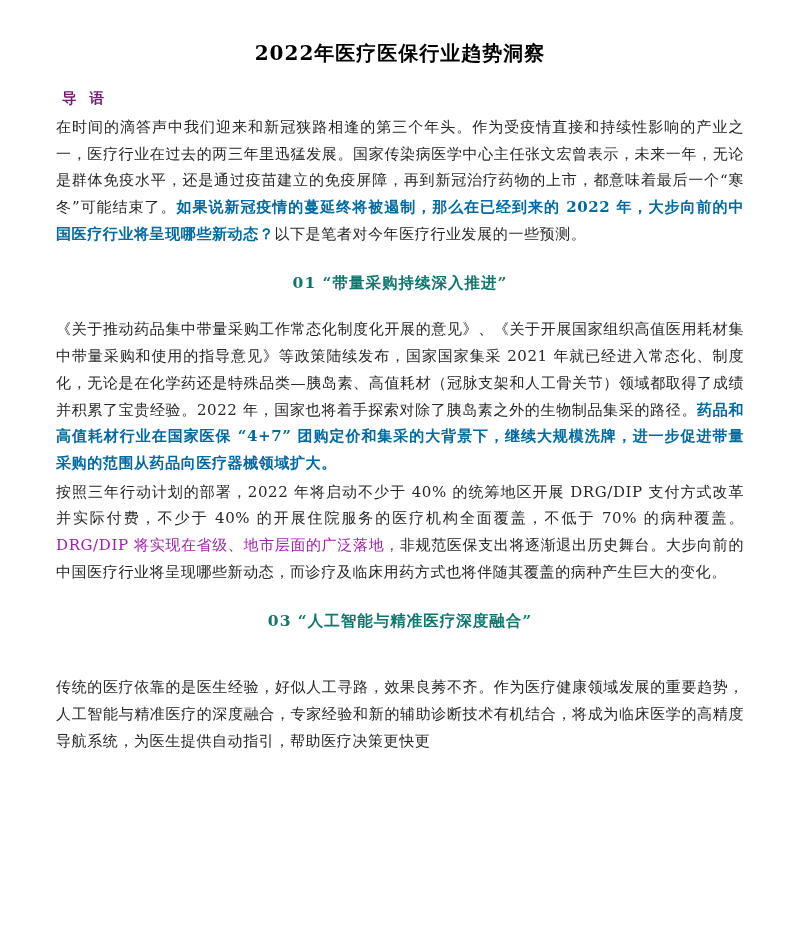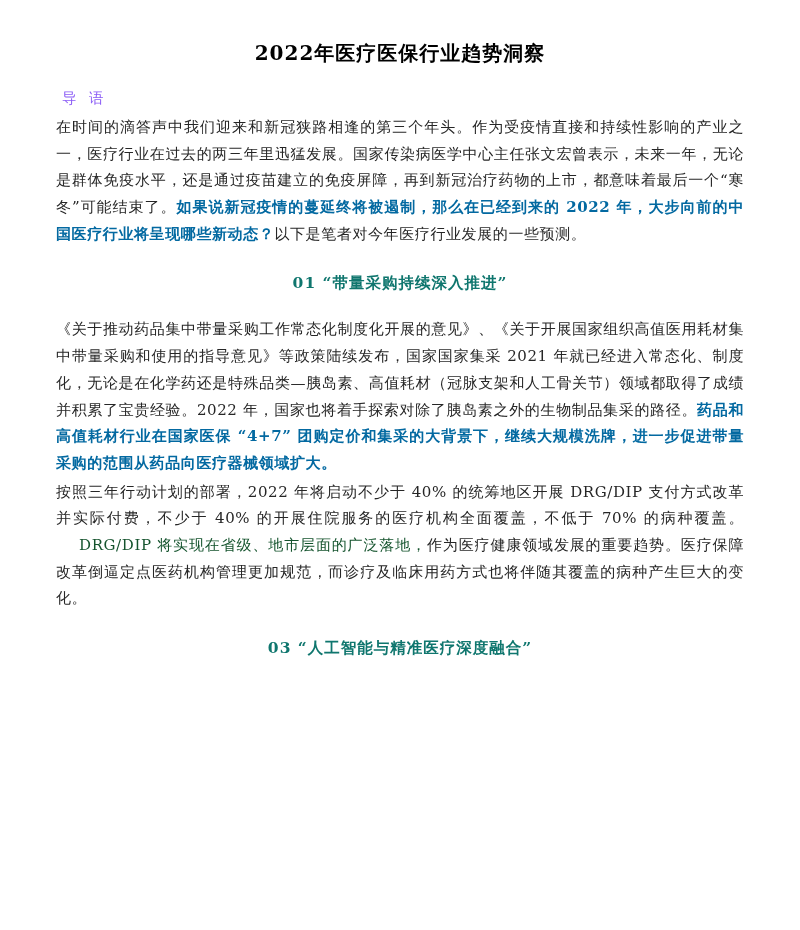--- a/index.html
+++ b/index.html
@@ -25,42 +25,41 @@
     text-align: center;
     font-size: 20px;
     font-weight: bold;
     letter-spacing: 1px;
     color: #000000;
     margin: 14px 0 22px 0;
     font-family: "DejaVu Serif", "Liberation Serif", serif;
   }
   .lead-label {
     font-size: 14.5px;
-    font-weight: normal;
-    color: #8b5cf6;
+    font-weight: bold;
+    color: #701a75;
     letter-spacing: 4px;
     margin: 0 0 6px 6px;
   }
   p.body {
     font-size: 15px;
     line-height: 1.78;
     text-align: justify;
     text-justify: inter-ideograph;
     margin: 0 0 2px 0;
     letter-spacing: 0.6px;
     color: #262626;
     font-family: "DejaVu Serif", "Liberation Serif", serif;
   }
   .hl {
     color: #0369a1;
     font-weight: bold;
   }
   .hl-plain {
-    color: #14532d;
-    margin-left: 23px;
+    color: #a21caf;
   }
   .section-head {
     text-align: center;
     color: #0f766e;
     font-size: 15.5px;
     font-weight: bold;
     letter-spacing: 1px;
     margin: 26px 0 22px 0;
   }
   .gap-md { height: 20px; }
@@ -74,20 +73,21 @@
 
   <div class="lead-label">导 语</div>
 
   <p class="body"><span>在时间的滴答声中我们迎来和新冠狭路相逢的第三个年头。作为受疫情直接和持续性影响的产业之一，医疗行业在过去的两三年里迅猛发展。国家传染病医学中心主任张文宏曾表示，未来一年，无论是群体免疫水平，还是通过疫苗建立的免疫屏障，再到新冠治疗药物的上市，都意味着最后一个“寒冬”可能结束了。</span><span class="hl">如果说新冠疫情的蔓延终将被遏制，那么在已经到来的 2022 年，大步向前的中国医疗行业将呈现哪些新动态？</span><span>以下是笔者对今年医疗行业发展的一些预测。</span></p>
 
   <h2 class="section-head">01 “带量采购持续深入推进”</h2>
 
   <p class="body"><span>《关于推动药品集中带量采购工作常态化制度化开展的意见》、《关于开展国家组织高值医用耗材集中带量采购和使用的指导意见》等政策陆续发布，国家国家集采 2021 年就已经进入常态化、制度化，无论是在化学药还是特殊品类—胰岛素、高值耗材（冠脉支架和人工骨关节）领域都取得了成绩并积累了宝贵经验。2022 年，国家也将着手探索对除了胰岛素之外的生物制品集采的路径。</span><span class="hl">药品和高值耗材行业在国家医保 “4+7” 团购定价和集采的大背景下，继续大规模洗牌，进一步促进带量采购的范围从药品向医疗器械领域扩大。</span></p>
 
 
-  <p class="body"><span>按照三年行动计划的部署，2022 年将启动不少于 40% 的统筹地区开展 DRG/DIP 支付方式改革并实际付费，不少于 40% 的开展住院服务的医疗机构全面覆盖，不低于 70% 的病种覆盖。</span><span class="hl-plain">DRG/DIP 将实现在省级、地市层面的广泛落地，</span><span>作为医疗健康领域发展的重要趋势。医疗保障改革倒逼定点医药机构管理更加规范，而诊疗及临床用药方式也将伴随其覆盖的病种产生巨大的变化。</span></p>
+  <p class="body"><span>按照三年行动计划的部署，2022 年将启动不少于 40% 的统筹地区开展 DRG/DIP 支付方式改革并实际付费，不少于 40% 的开展住院服务的医疗机构全面覆盖，不低于 70% 的病种覆盖。</span><span class="hl-plain">DRG/DIP 将实现在省级、地市层面的广泛落地，</span><span>非规范医保支出将逐渐退出历史舞台。大步向前的中国医疗行业将呈现哪些新动态，而诊疗及临床用药方式也将伴随其覆盖的病种产生巨大的变化。</span></p>
 
   <h2 class="section-head">03 “人工智能与精准医疗深度融合”</h2>
 
   <div class="gap-md"></div>
 
+  <p class="body"><span>传统的医疗依靠的是医生经验，好似人工寻路，效果良莠不齐。作为医疗健康领域发展的重要趋势，人工智能与精准医疗的深度融合，专家经验和新的辅助诊断技术有机结合，将成为临床医学的高精度导航系统，为医生提供自动指引，帮助医疗决策更快更</span></p>
 
 </div>
 
 </body></html>

